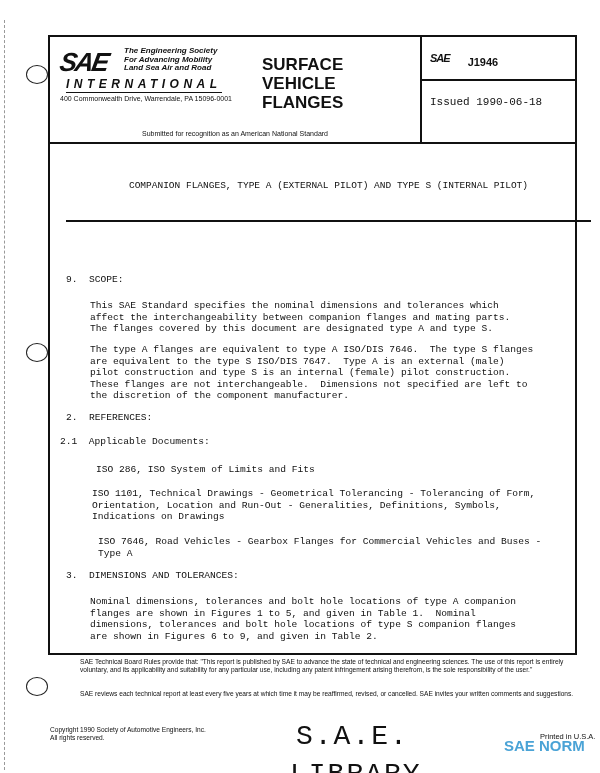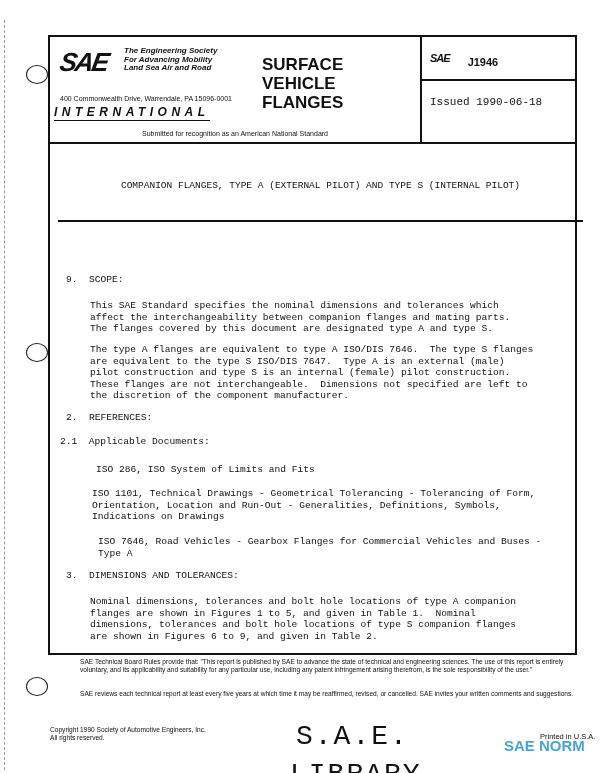--- a/index.html
+++ b/index.html
@@ -9,28 +9,28 @@
   .frame { position:absolute; left:48px; top:35px; width:525px; height:616px; border:2px solid #111; }
   .hdr { position:absolute; left:0; top:0; width:525px; height:105px; border-bottom:2px solid #111; }
   .logo-cell { position:absolute; left:0; top:0; width:214px; height:93px; }
   .title-cell { position:absolute; left:200px; top:0; width:156px; height:93px;margin-top:8px; }
   .sub-row { position:absolute; left:0; top:93px; width:370px; height:12px; }
   .right-cell { position:absolute; left:370px; top:0; width:155px; height:105px; border-left:2px solid #111; }
   .r-top { height:42px; border-bottom:2px solid #111; display:flex; align-items:center; padding-left:8px; }
   .r-bot { padding:10px 0 0 8px; }
   .sae-logo { position:absolute; left:10px; top:10px; font:italic 900 26px "Liberation Sans", sans-serif; letter-spacing:-2px; transform:skewX(-10deg); }
   .sae-tag { position:absolute; left:74px; top:10px; font:italic bold 8px/8.5px "Liberation Sans", sans-serif; }
-  .intl { position:absolute; left:4px; top:40px; font:italic bold 12px "Liberation Sans", sans-serif; letter-spacing:4.5px; border-bottom:1px solid #111; padding-bottom:1px;margin-top:28px; }
+  .intl { position:absolute; left:16px; top:40px; font:italic bold 12px "Liberation Sans", sans-serif; letter-spacing:4.5px; border-bottom:1px solid #111; padding-bottom:1px; }
   .addr { position:absolute; left:10px; top:58px; font:7px "Liberation Sans", sans-serif; }
   .svs { position:absolute; left:12px; top:10px; font:bold 17px/19px "Liberation Sans", sans-serif; }
   .sub-text { font:7px "Liberation Sans", sans-serif; text-align:center; width:370px; position:absolute; top:0; left:0; }
   .sae-mini { font:italic 900 11px "Liberation Sans", sans-serif; letter-spacing:-1px; margin-right:18px; }
   .doc-num { font:bold 11px "Liberation Sans", sans-serif;margin-top:8px; }
   .issued { font:11px "Liberation Mono", monospace; }
-  .title-band { position:absolute; left:8px; top:107px; width:525px; height:76px; border-bottom:2px solid #111; }
+  .title-band { position:absolute; left:16px; top:107px; width:525px; height:76px; border-bottom:2px solid #111; }
   .doc-title { position:absolute; top:36px; width:525px; text-align:center; font:9.5px "Liberation Mono", monospace; }
   .body { position:absolute; left:0; top:185px; width:525px; font:9.6px/11.5px "Liberation Mono", monospace; }
   .p { position:absolute; white-space:pre; }
   .footer { position:absolute; left:80px; font:6.6px/8.2px "Liberation Sans", sans-serif; width:500px; }
   .stamp { position:absolute; font:28px "Liberation Mono", monospace; color:#111; letter-spacing:2px;margin-top:31px; }
   .norm { position:absolute; left:484px; top:737px; color:#4aa3d6; font:bold 15px "Liberation Sans", sans-serif;margin-left:20px; }
 </style>
 </head>
 <body>
 

